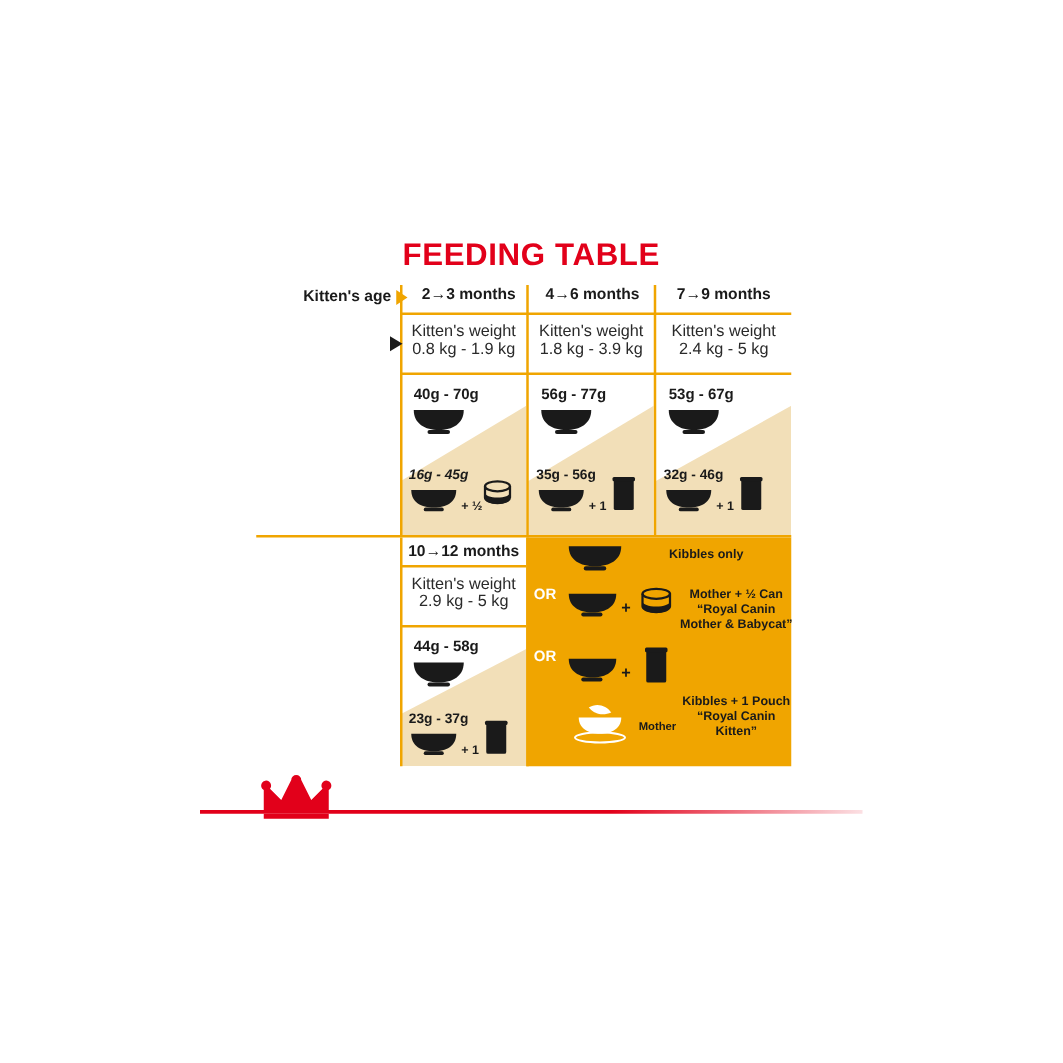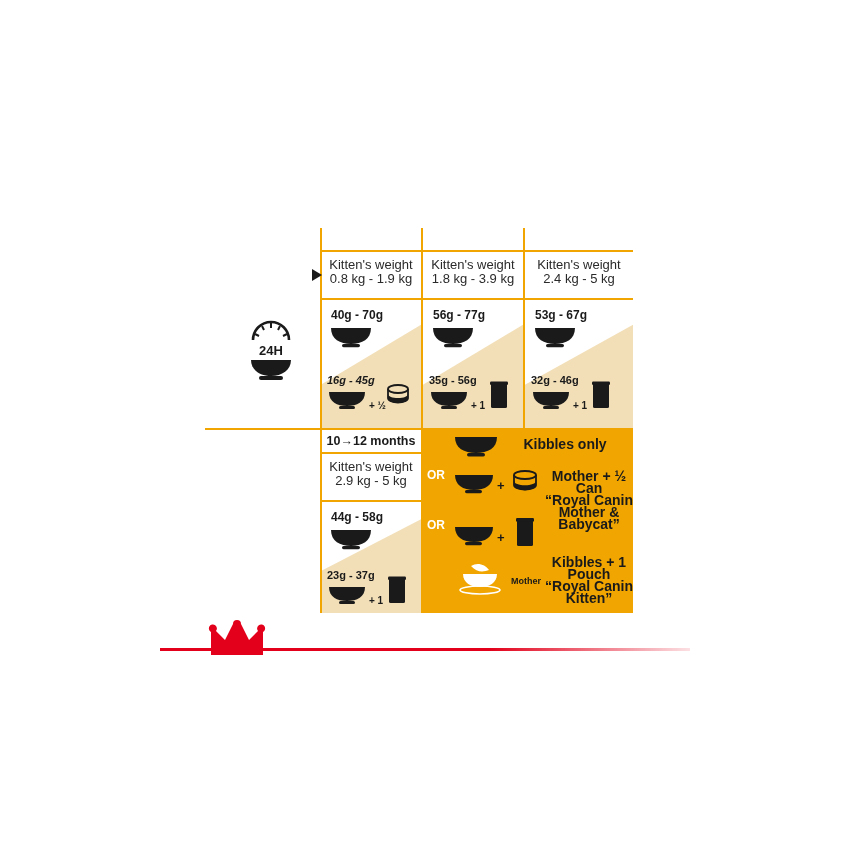--- a/index.html
+++ b/index.html
@@ -129,21 +129,21 @@
     background: #f2dfb8;
   }
 
   .ochre-panel {
     position: absolute;
     background: #f0a500;
   }
 
   .legend {
     position: absolute;
-    font-size: 14px;
+    font-size: 10px;
     line-height: 12px;
     color: #1a1a1a;
     font-weight: bold;
     text-align: center;
   }
   .or {
     position: absolute;
     font-size: 12px;
     font-weight: bold;
     color: #ffffff;
@@ -178,20 +178,21 @@
     height: 36px;
   }
 
   svg { display: block; }
 </style>
 </head>
 <body>
 
 <div class="page">
 
+  <div class="title">FEEDING TABLE</div>
 
   <div class="table">
 
     <div class="wedge" style="left:115px; top:74px; width:101px; height:126px; clip-path: polygon(0% 100%, 100% 100%, 100% 18%, 0% 66%);"></div>
 
     <div class="wedge" style="left:217px; top:74px; width:101px; height:126px; clip-path: polygon(0% 100%, 100% 100%, 100% 18%, 0% 66%);"></div>
 
     <div class="wedge" style="left:319px; top:74px; width:109px; height:126px; clip-path: polygon(0% 100%, 100% 100%, 100% 18%, 0% 66%);"></div>
 
     <div class="ochre-panel" style="left:216px; top:202px; width:212px; height:183px;"></div>
@@ -203,55 +204,47 @@
     <div class="hline" style="left:0px; top:200px; width:428px;"></div>
     <div class="hline" style="left:115px; top:224px; width:101px;"></div>
     <div class="hline" style="left:115px; top:272px; width:101px;"></div>
 
     <div class="vline" style="left:115px; top:0px; height:200px;"></div>
     <div class="vline" style="left:216px; top:0px; height:200px;"></div>
     <div class="vline" style="left:318px; top:0px; height:200px;"></div>
     <div class="vline" style="left:115px; top:202px; height:183px;"></div>
     <div class="vline" style="left:216px; top:202px; height:183px;"></div>
 
+    <div class="hdr-row">
+      <div class="hdr-label">Kitten's age</div>
+      <div class="hdr-arrow"></div>
+      <div class="hdr-cell hdr-c1">2→3 months</div>
+      <div class="hdr-cell hdr-c2">4→6 months</div>
+      <div class="hdr-cell hdr-c3">7→9 months</div>
+    </div>
 
     <div style="position:absolute; left:106px; top:40px;">
       <svg width="12" height="14" viewBox="0 0 12 14">
           <path d="M1 1 L11 7 L1 13 Z" fill="#1a1a1a"></path>
         </svg>
     </div>
 
     <div class="wtext" style="left:118px; top:30px; width:96px;">
       <span>Kitten's weight</span><br>
       <span>0.8 kg - 1.9 kg</span>
     </div>
     <div class="wtext" style="left:220px; top:30px; width:96px;">
       <span>Kitten's weight</span><br>
       <span>1.8 kg - 3.9 kg</span>
     </div>
     <div class="wtext" style="left:322px; top:30px; width:104px;">
       <span>Kitten's weight</span><br>
       <span>2.4 kg - 5 kg</span>
     </div>
 
-    <div style="position:absolute; left:30px; top:82px; width:72px; height:72px;">
-      <svg width="72" height="72" viewBox="0 0 72 72">
-        <path d="M18 30 a18 18 0 0 1 36 0" fill="none" stroke="#1a1a1a" stroke-width="2.6"></path>
-        <g stroke="#1a1a1a" stroke-width="2">
-          <line x1="20" y1="24" x2="24" y2="26"></line>
-          <line x1="27" y1="16" x2="29" y2="20"></line>
-          <line x1="36" y1="13" x2="36" y2="18"></line>
-          <line x1="45" y1="16" x2="43" y2="20"></line>
-          <line x1="52" y1="24" x2="48" y2="26"></line>
-        </g>
-        <text x="36" y="45" text-anchor="middle" font-family="Liberation Sans, sans-serif" font-size="13" font-weight="bold" fill="#1a1a1a">24H</text>
-        <path d="M16 50 h40 c0 10 -9 16 -20 16 c-11 0 -20 -6 -20 -16 z" fill="#1a1a1a"></path>
-        <rect x="24" y="66" width="24" height="4" rx="2" fill="#1a1a1a"></rect>
-      </svg>
-    </div>
 
     <div class="dose-top" style="left:126px; top:80px;">40g - 70g</div>
     <div class="dose-top" style="left:228px; top:80px;">56g - 77g</div>
     <div class="dose-top" style="left:330px; top:80px;">53g - 67g</div>
 
     <div style="position:absolute; left:124px; top:98px;">
       <svg width="44" height="22" viewBox="0 0 44 22">
           <path d="M2 2 h40 c0 11 -9 16 -20 16 C11 18 2 13 2 2 z" fill="#1a1a1a"></path>
           <rect x="13" y="18" width="18" height="3.2" rx="1.6" fill="#1a1a1a"></rect>
         </svg>

